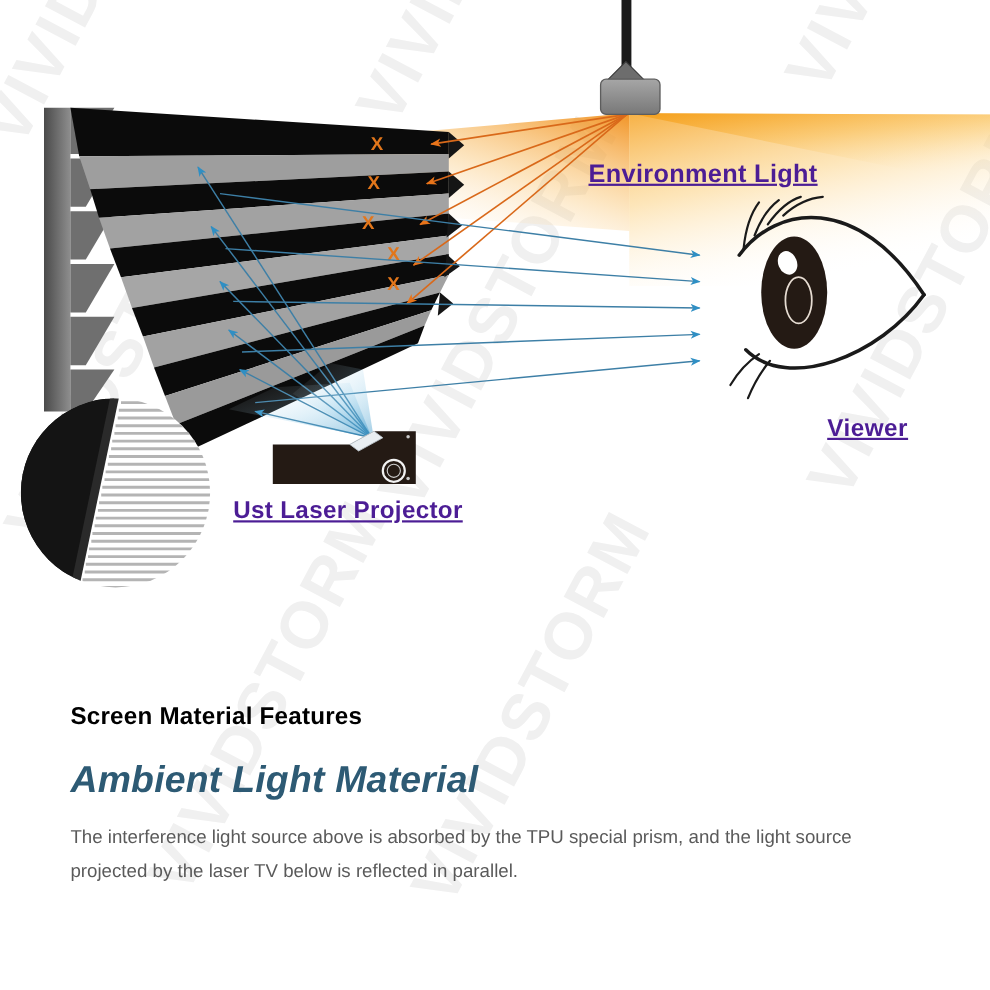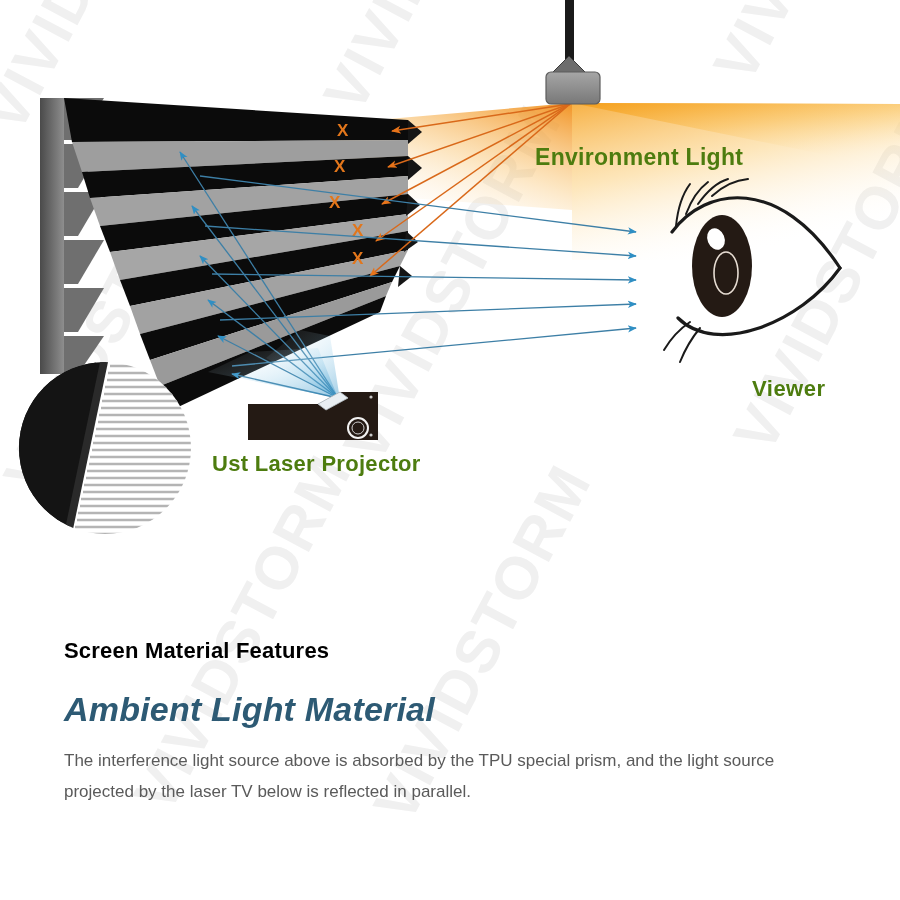--- a/index.html
+++ b/index.html
@@ -23,22 +23,23 @@
     user-select:none;
   }
 
   
   #diagram{position:absolute;left:0;top:0;width:900px;height:620px;z-index:10;}
 
   
   .dlabel{
     position:absolute;z-index:20;
     font-family:"Liberation Sans",sans-serif;
-    font-weight:700;color:#4d7c0f;
+    font-weight:700;color:#4c1d95;
     white-space:nowrap;
+    text-decoration:underline;
   }
   #label-environment-light{left:535px;top:144px;font-size:23px;letter-spacing:.3px;}
   #label-viewer{left:752px;top:376px;font-size:22px;letter-spacing:.5px;}
   #label-ust-projector{left:212px;top:451px;font-size:22px;letter-spacing:.3px;text-align:center;}
   #label-desktop-install{
     left:470px;top:503px;width:382px;text-align:right;
     font-size:22px;font-style:italic;font-weight:700;line-height:30px;
     white-space:normal;letter-spacing:.2px;
   }
 

